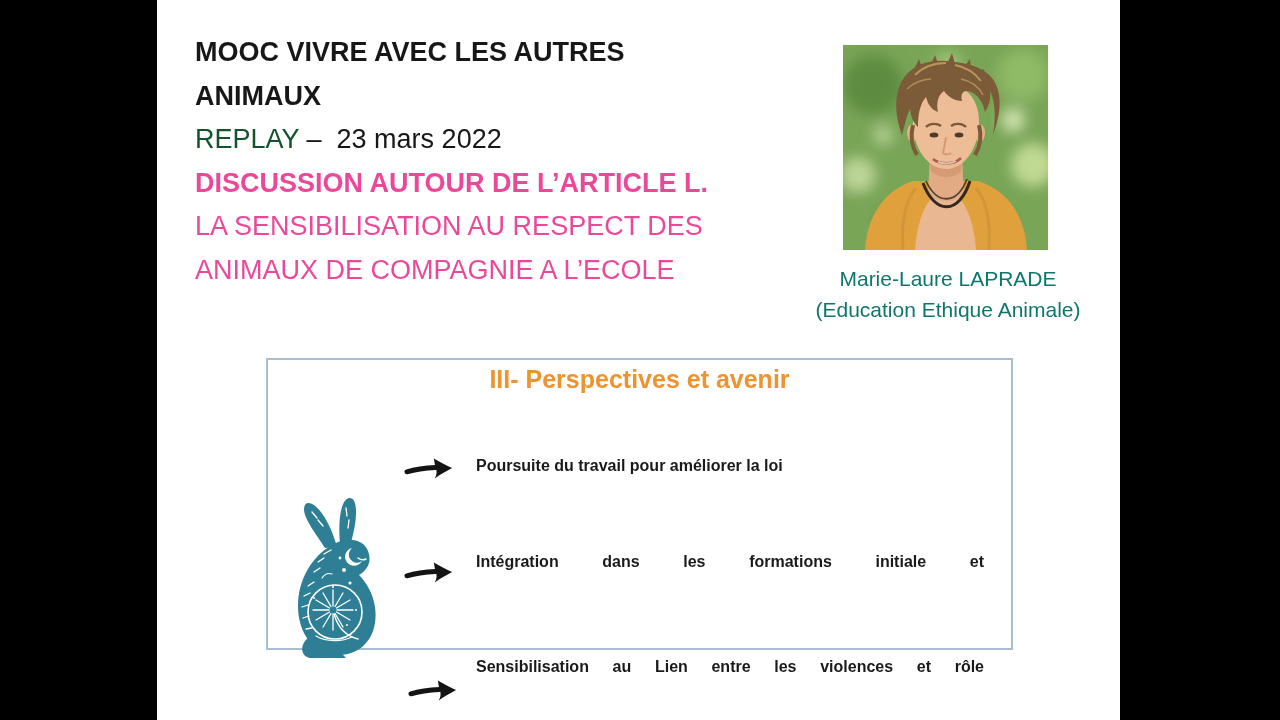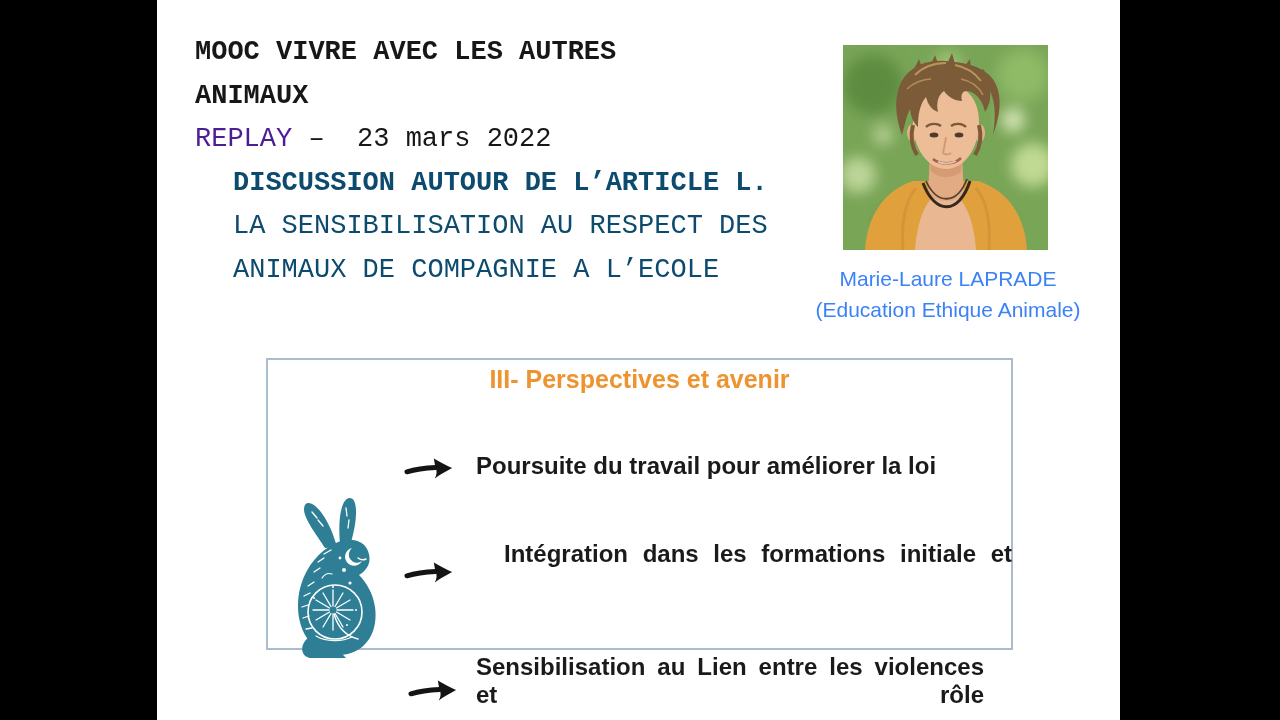--- a/index.html
+++ b/index.html
@@ -5,46 +5,46 @@
   html,body{margin:0;padding:0;}
   body{
     width:1280px;height:720px;background:#000;
     font-family:"Liberation Sans", sans-serif;
     position:relative;overflow:hidden;
   }
   .slide{position:absolute;left:157px;top:0;width:963px;height:720px;background:#fff;}
 
   
   .hdr{position:absolute;left:38px;top:31px;}
-  .h-line{font-size:27px;line-height:43.5px;color:#171717;white-space:nowrap;font-family:Liberation Mono, monospace;}
+  .h-line{font-size:27px;line-height:43.5px;color:#171717;white-space:nowrap;}
   .bold{font-weight:bold;}
-  .teal{color:#0c4a6e;margin-left:38px;}
-  .orange{color:#4c1d95;}
+  .teal{color:#ec4899;}
+  .orange{color:#14532d;}
   .pre{white-space:pre;}
 
   
   .photo{position:absolute;left:686px;top:45px;width:205px;height:205px;overflow:hidden;}
   .photo svg{display:block;}
   .caption{position:absolute;left:626px;top:263px;width:330px;text-align:center;
-           font-size:21px;line-height:31px;color:#3b82f6;}
+           font-size:21px;line-height:31px;color:#0f766e;}
 
   
   .box{position:absolute;left:109px;top:358px;width:747px;height:292px;
        border:2px solid #A9BDD1;box-sizing:border-box;background:#fff;}
   .box-title{position:absolute;left:0;right:0;top:5px;text-align:center;
              font-size:25px;font-weight:bold;color:#ED9430;}
   .rabbit{position:absolute;left:20px;top:130px;width:98px;height:172px;}
   .arrow{position:absolute;width:50px;height:26px;}
   .a1{left:136px;top:95px;}
   .a2{left:136px;top:199px;}
   .a3{left:140px;top:317px;}
-  .bullet{position:absolute;left:208px;width:508px;font-size:24px;font-weight:bold;
+  .bullet{position:absolute;left:208px;width:508px;font-size:16px;font-weight:bold;
           color:#1a1a1a;line-height:28px;}
   .b1{top:92px;}
-  .b2{top:180px;margin-left:28px;}
+  .b2{top:188px;}
   .b3{top:293px;}
   .bl{white-space:normal;}
   .just{text-align:justify;text-align-last:justify;}
 </style>
 </head>
 <body>
 
 <div class="slide">
 
   <div class="hdr">

